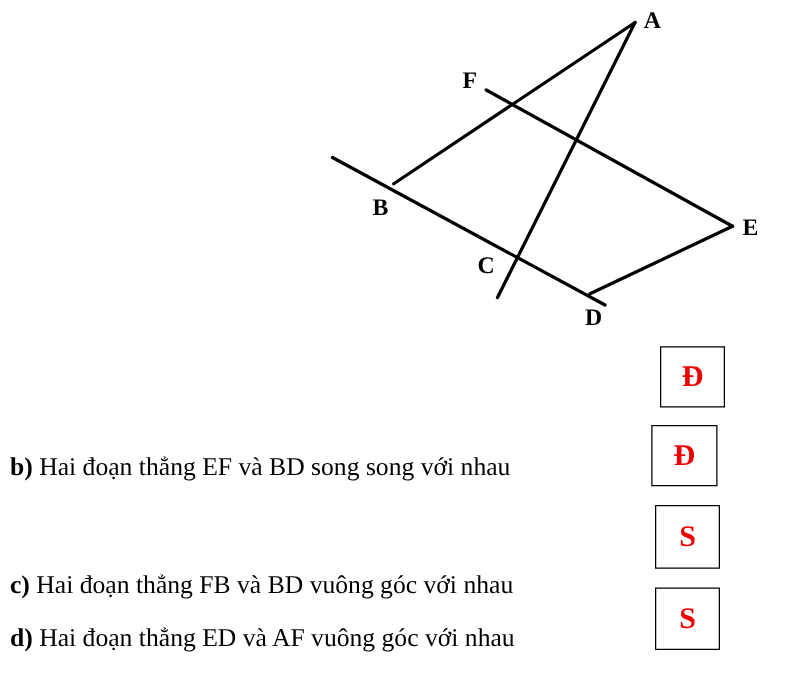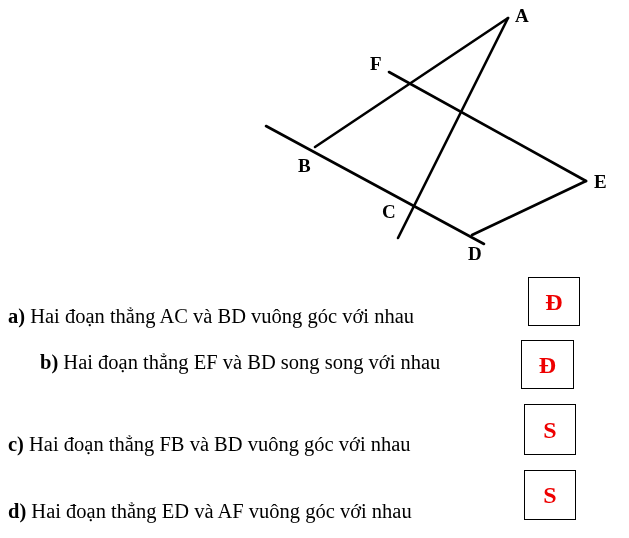--- a/index.html
+++ b/index.html
@@ -89,35 +89,32 @@
         <text id="lbl-0" class="vlabel" x="515" y="22">A</text>
         <text id="lbl-1" class="vlabel" x="370" y="70">F</text>
         <text id="lbl-2" class="vlabel" x="298" y="172">B</text>
         <text id="lbl-3" class="vlabel" x="382" y="218">C</text>
         <text id="lbl-4" class="vlabel" x="468" y="260">D</text>
         <text id="lbl-5" class="vlabel" x="594" y="188">E</text>
       </g>
     </svg>
   </div>
 
-  <div class="statement" id="st-0" style="top:306px;">
-    <span class="marker">a)</span><span class="body"> Hai đoạn thẳng AC và BD vuông góc với nhau</span>
-  </div>
   <div class="answer-box" id="box-0" style="left:528px; top:277px; width:52px; height:49px;">
     <span class="mark">Đ</span>
   </div>
 
-  <div class="statement" id="st-1" style="top:352px;margin-left:32px;">
+  <div class="statement" id="st-1" style="top:364px;">
     <span class="marker">b)</span><span class="body"> Hai đoạn thẳng EF và BD song song với nhau</span>
   </div>
   <div class="answer-box" id="box-1" style="left:521px; top:340px; width:53px; height:49px;">
     <span class="mark">Đ</span>
   </div>
 
-  <div class="statement" id="st-2" style="top:434px;">
+  <div class="statement" id="st-2" style="top:458px;">
     <span class="marker">c)</span><span class="body"> Hai đoạn thẳng FB và BD vuông góc với nhau</span>
   </div>
   <div class="answer-box" id="box-2" style="left:524px; top:404px; width:52px; height:51px;">
     <span class="mark">S</span>
   </div>
 
   <div class="statement" id="st-3" style="top:501px;text-align:center;">
     <span class="marker">d)</span><span class="body"> Hai đoạn thẳng ED và AF vuông góc với nhau</span>
   </div>
   <div class="answer-box" id="box-3" style="left:524px; top:470px; width:52px; height:50px;">

